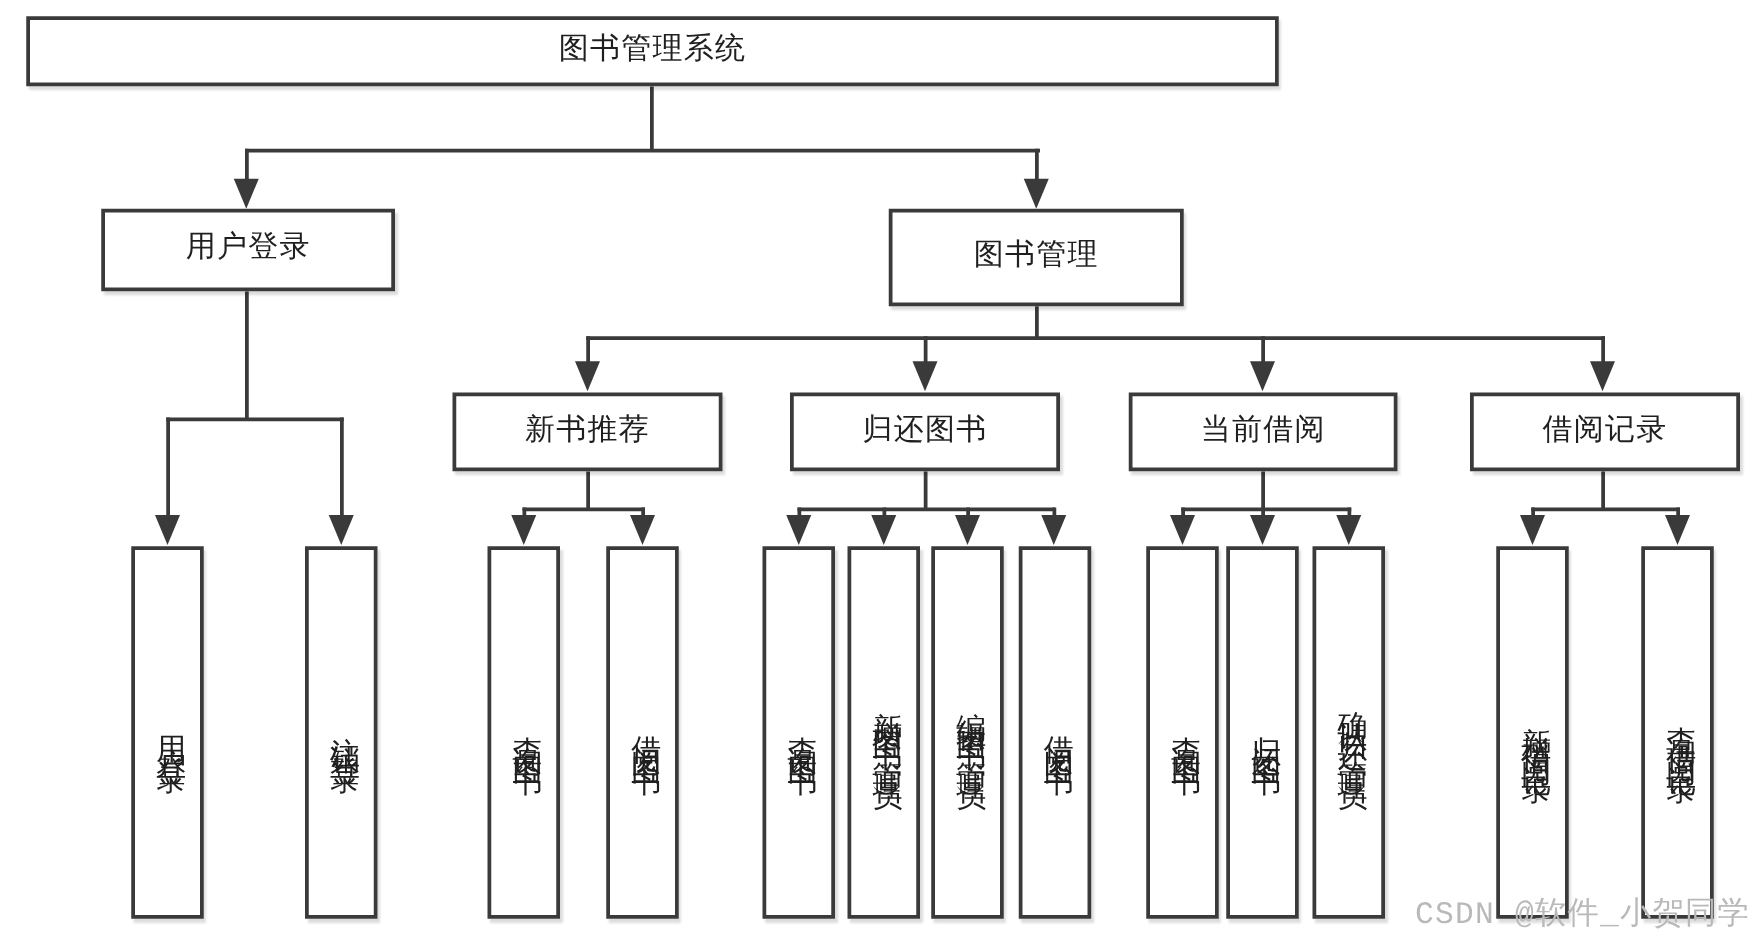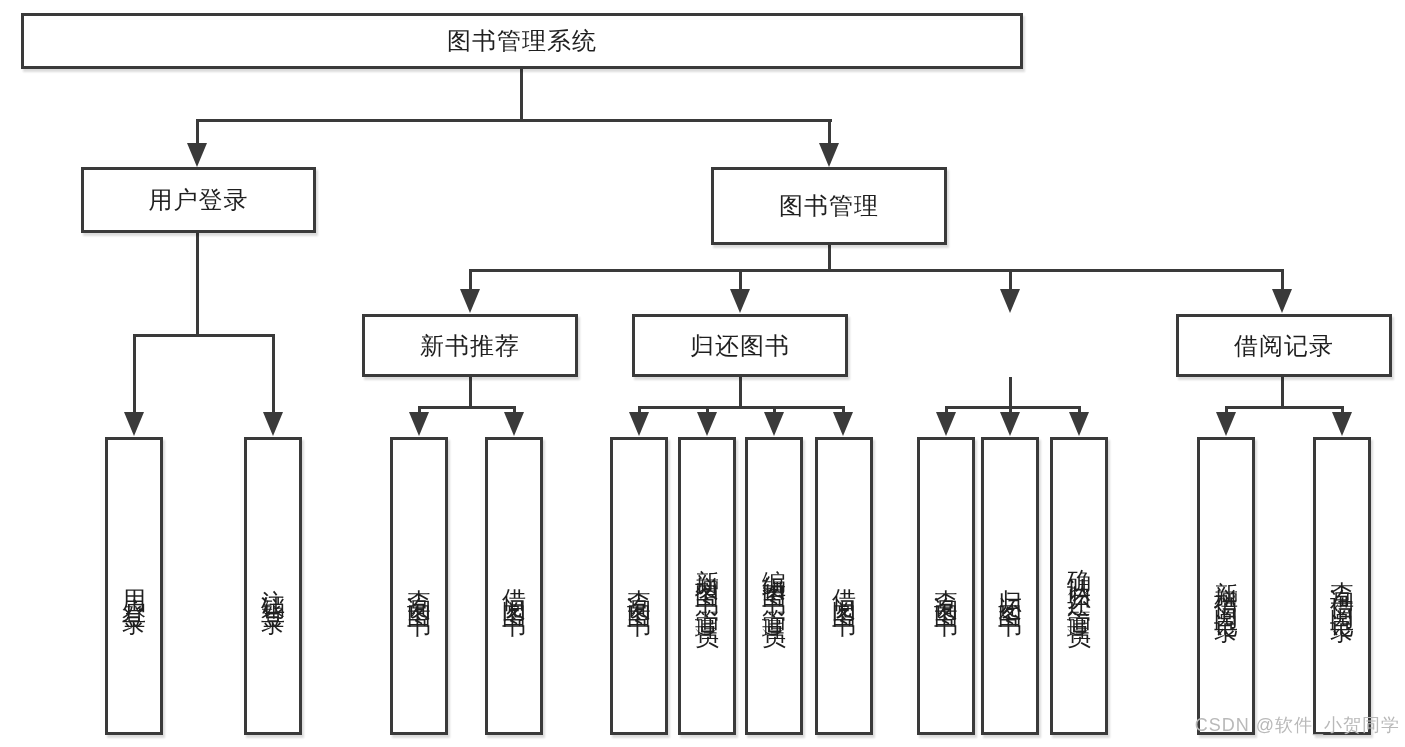--- a/index.html
+++ b/index.html
@@ -7,21 +7,21 @@
     --border:#3a3a3a;
     --fill:#ffffff;
     --text:#1f1f1f;
     --wm:#b9b9b9;
     --bg:#ffffff;
   }
   html,body{margin:0;padding:0;background:var(--bg);}
   .canvas{
     position:relative;width:1405px;height:747px;background:var(--bg);
     overflow:hidden;
-    font-family:Liberation Sans, sans-serif;
+    font-family:Liberation Mono, monospace;
     color:var(--text);
   }
   
   .hbox,.vbox{
     position:absolute;box-sizing:border-box;background:var(--fill);
     border:3px solid var(--border);
     display:flex;align-items:center;justify-content:center;
     box-shadow:2px 3px 2px rgba(0,0,0,0.14);
   }
   .hbox .label{
@@ -35,21 +35,21 @@
   
   .v{position:absolute;width:3px;background:var(--line);}
   .h{position:absolute;height:3px;background:var(--line);}
   .arrow{
     position:absolute;width:0;height:0;
     border-left:10px solid transparent;border-right:10px solid transparent;
     border-top:24px solid var(--line);
   }
   .watermark{
     position:absolute;top:713px;right:5px;
-    font-size:18px;letter-spacing:1px;color:var(--wm);z-index:10;
+    font-size:25px;letter-spacing:1px;color:var(--wm);z-index:10;
     white-space:nowrap;
   }
 </style>
 </head>
 <body>
 
 <div class="canvas">
 
   <div class="v" style="left:520px;top:69px;height:51px;"></div>
   <div class="h" style="left:196px;top:119px;width:636px;"></div>
@@ -120,20 +120,23 @@
   <div class="hbox" style="left:711px;top:167px;width:236px;height:78px;">
     <span class="label">图书管理</span>
   </div>
 
   <div class="hbox" style="left:362px;top:314px;width:216px;height:63px;text-align:center;">
     <span class="label">新书推荐</span>
   </div>
   <div class="hbox" style="left:632px;top:314px;width:216px;height:63px;">
     <span class="label">归还图书</span>
   </div>
+  <div class="hbox" style="left:903px;top:314px;width:215px;height:63px;">
+    <span class="label">当前借阅</span>
+  </div>
   <div class="hbox" style="left:1176px;top:314px;width:216px;height:63px;">
     <span class="label">借阅记录</span>
   </div>
 
   <div class="vbox" style="left:105px;">
     <span class="label">用户登录</span>
   </div>
   <div class="vbox" style="left:244px;">
     <span class="label">注销登录</span>
   </div>

